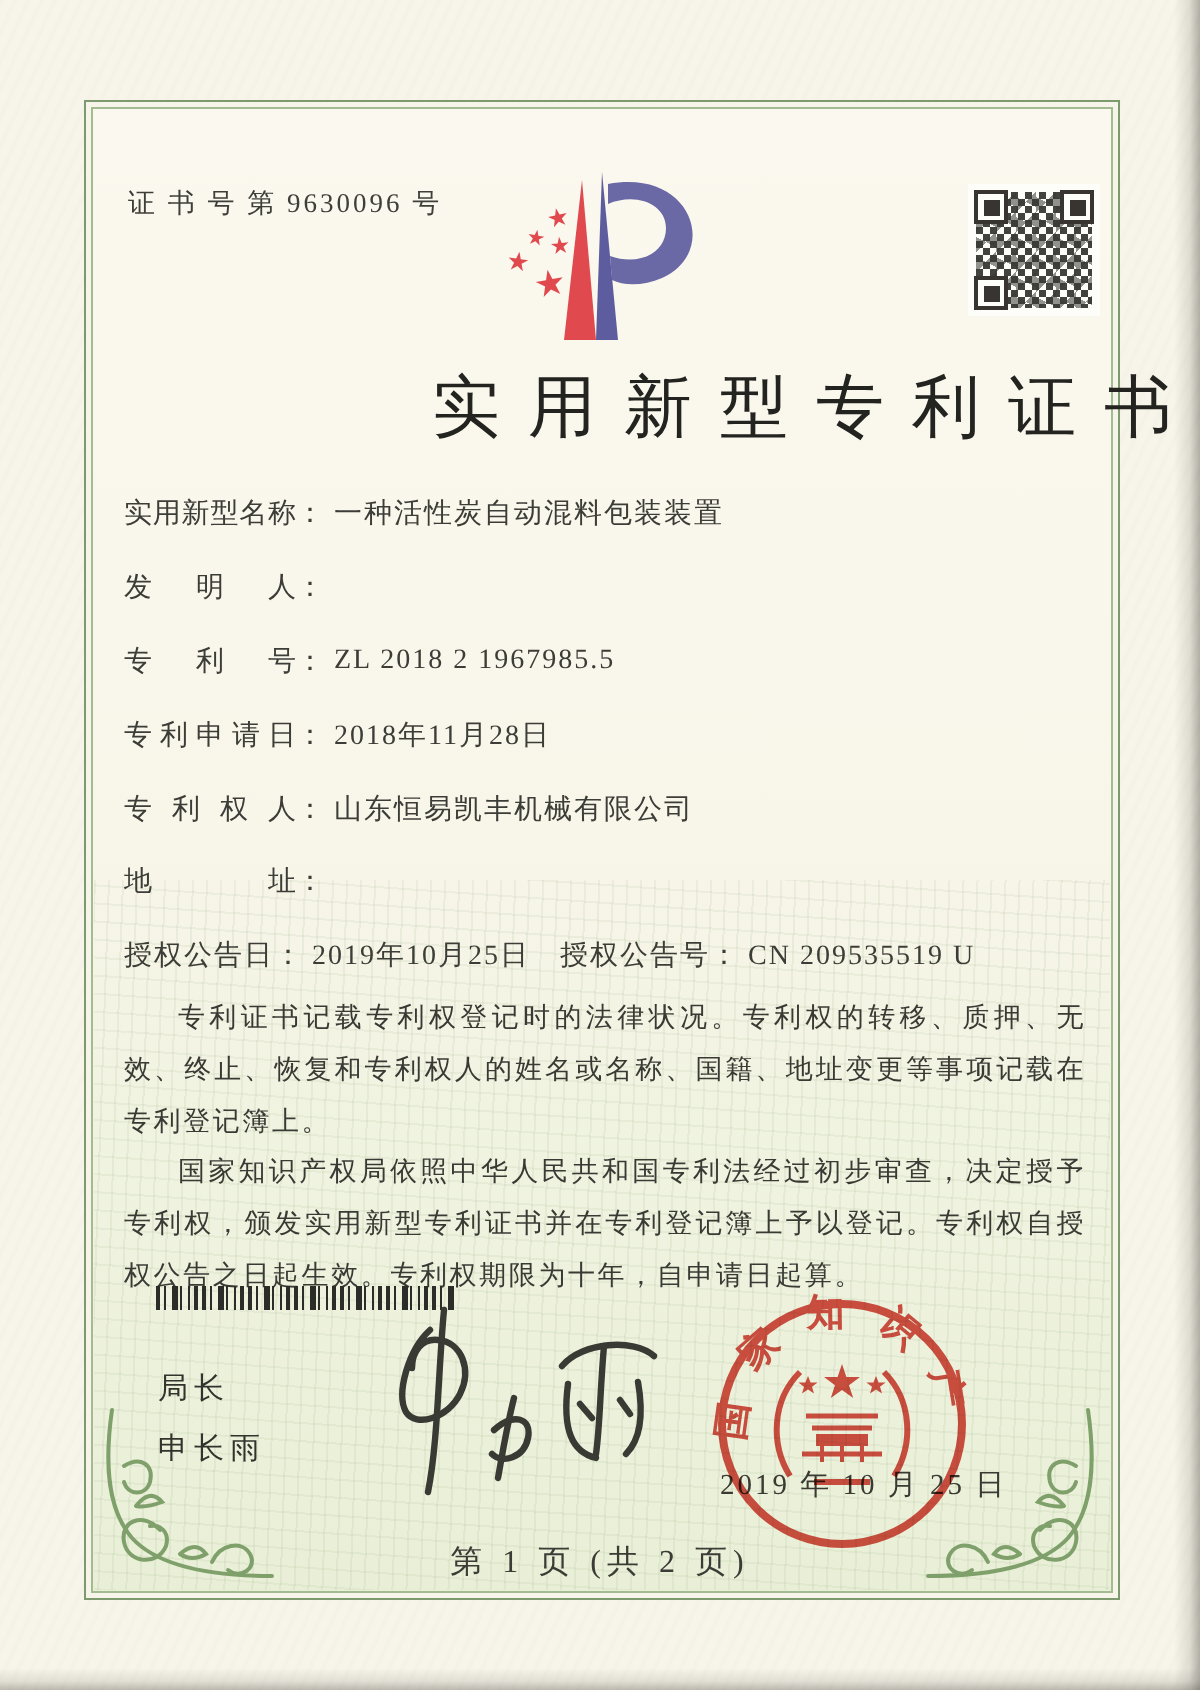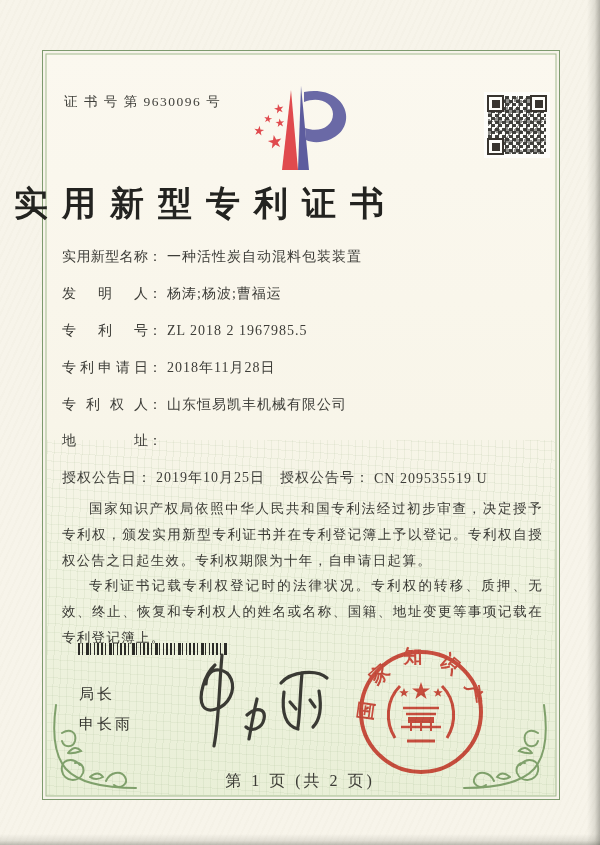--- a/index.html
+++ b/index.html
@@ -37,22 +37,22 @@
   .logo{position:absolute;left:238px;top:82px;width:130px;height:94px;}
   .qr{position:absolute;left:484px;top:92px;width:62px;height:62px;background:#fdfdfa;padding:2px;}
   .qr-mods{position:absolute;inset:4px;
     background-image:
       repeating-conic-gradient(rgba(56,56,52,0.95) 0 25%, transparent 0 50%),
       repeating-conic-gradient(from 45deg, rgba(56,56,52,0.55) 0 20%, transparent 0 50%);
     background-size:7px 7px, 10px 10px;}
   .qr-f{position:absolute;width:13px;height:13px;border:2.5px solid #38342f;background:#fdfdfa;}
   .qr-f::after{content:"";position:absolute;inset:2.5px;background:#38342f;}
   .qr-tl{left:3px;top:3px;} .qr-tr{right:3px;top:3px;} .qr-bl{left:3px;bottom:3px;}
-  .title{position:absolute;left:0;right:0;top:181px;text-align:left;
-    font-size:34px;font-weight:700;color:#232320;letter-spacing:14px;text-indent:14px;}
+  .title{position:absolute;left:0;right:0;top:181px;text-align:right;
+    font-size:34px;font-weight:400;color:#232320;letter-spacing:14px;text-indent:14px;}
   
   .fields{position:absolute;left:62px;top:239px;width:484px;}
   .field-row{height:36.8px;display:flex;align-items:center;font-size:14px;color:#3d3d38;}
   .flabel{display:inline-block;width:86px;text-align:justify;text-align-last:justify;flex:none;}
   .colon{flex:none;margin-right:5px;}
   .fvalue{letter-spacing:1px;white-space:nowrap;}
   .flabel-c{flex:none;letter-spacing:1px;}
   .pair2{margin-left:15px;display:flex;align-items:flex-end;}
   
   .body-text{position:absolute;left:62px;top:496px;width:481px;}
@@ -114,21 +114,20 @@
 
   <div class="fields">
     <div class="field-row">
       <span class="flabel">实用新型名称</span>
         <span class="colon">：</span>
       <span class="fvalue">一种活性炭自动混料包装装置</span>
     </div>
     <div class="field-row">
       <span class="flabel">发明人</span>
         <span class="colon">：</span>
-      <span class="fvalue">杨涛;杨波;曹福运</span>
     </div>
     <div class="field-row">
       <span class="flabel">专利号</span>
         <span class="colon">：</span>
       <span class="fvalue">ZL 2018 2 1967985.5</span>
     </div>
     <div class="field-row">
       <span class="flabel">专利申请日</span>
         <span class="colon">：</span>
       <span class="fvalue">2018年11月28日</span>
@@ -148,22 +147,22 @@
       <span class="fvalue">2019年10月25日</span>
       <span class="pair2">
         <span class="flabel-c">授权公告号</span>
           <span class="colon">：</span>
         <span class="fvalue">CN 209535519 U</span>
       </span>
     </div>
   </div>
 
   <div class="body-text">
+    <p>专利证书记载专利权登记时的法律状况。专利权的转移、质押、无效、终止、恢复和专利权人的姓名或名称、国籍、地址变更等事项记载在专利登记簿上。</p>
     <p>国家知识产权局依照中华人民共和国专利法经过初步审查，决定授予专利权，颁发实用新型专利证书并在专利登记簿上予以登记。专利权自授权公告之日起生效。专利权期限为十年，自申请日起算。</p>
-    <p>专利证书记载专利权登记时的法律状况。专利权的转移、质押、无效、终止、恢复和专利权人的姓名或名称、国籍、地址变更等事项记载在专利登记簿上。</p>
   </div>
 
   <div class="barcode"></div>
 
   <div class="signer-title">局长</div>
   <div class="signer-name">申长雨</div>
 
   <svg class="signature" viewBox="0 0 160 108">
     <g fill="none" stroke="#3a3a34" stroke-width="3.2" stroke-linecap="round">
       <path d="M30,20 C19,30 13,52 18,61 C23,69 39,64 45,52 C51,40 46,26 34,25 C26,24 21,31 21,39"></path>
@@ -172,20 +171,21 @@
       <path d="M62,70 C72,61 81,64 79,74 C77,84 66,87 61,82"></path>
       <path d="M96,38 C106,26 132,24 142,33"></path>
       <path d="M117,28 C115,50 115,68 113,82"></path>
       <path d="M99,47 C96,70 101,81 113,84"></path>
       <path d="M134,46 C137,63 135,75 128,82"></path>
       <path d="M105,57 l6,7"></path>
       <path d="M125,55 l5,7"></path>
     </g>
   </svg>
 
+  <div class="seal-date">2019 年 10 月 25 日</div>
 
   <svg class="seal" viewBox="0 0 132 134">
     <g opacity="0.88">
       <circle cx="66" cy="66" r="60" fill="none" stroke="#d23a2e" stroke-width="4"></circle>
       <path id="sealArc" d="M21.5,82.3 A48,48 0 1 1 110.5,82.3" fill="none"></path>
       <text font-size="19" fill="#d23a2e" letter-spacing="15" font-weight="bold">
         <textPath href="#sealArc" startOffset="8">国家知识产权局</textPath>
       </text>
       <g fill="#d23a2e" stroke="#d23a2e">
         <polygon points="66,36 68.2,42.5 75,42.5 69.5,46.6 71.6,53 66,49 60.4,53 62.5,46.6 57,42.5 63.8,42.5" stroke="none"></polygon>

